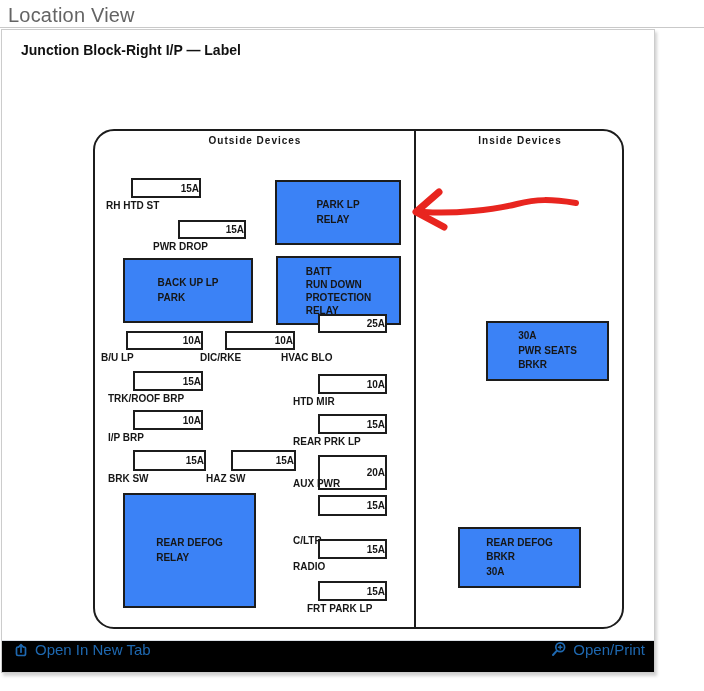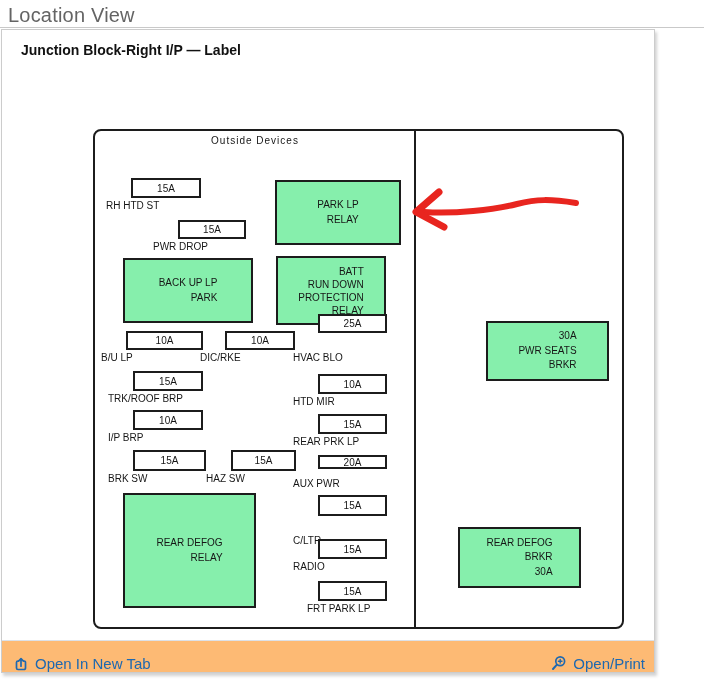--- a/index.html
+++ b/index.html
@@ -21,46 +21,46 @@
     background:#fff; border:1px solid #ccc;
     box-shadow:2px 3px 3px rgba(0,0,0,.18);
   }
   .panel-title {
     position:absolute; left:19px; top:12px;
     font-size:14px; font-weight:bold; color:#111;text-align:right;
   }
   
   .diagram {
     position:absolute; left:91px; top:99px; width:531px; height:500px;
-    border:2px solid #1c1c1c; border-radius:8px;
-    font-size:10px; font-weight:normal; color:#161616;
+    border:2px solid #1c1c1c; border-radius:21px;
+    font-size:10px; font-weight:bold; color:#161616;
   }
   .divider {
     position:absolute; left:319px; top:0; width:2px; height:100%;
     background:#1c1c1c;
   }
   .section-head { position:absolute; top:4px; text-align:center; letter-spacing:1px; }
   .section-head.outside { left:0; width:320px; }
   .section-head.inside  { left:321px; width:208px; }
   .fuse {
     position:absolute; border:2px solid #1c1c1c; background:#fff;
-    display:flex; align-items:center; justify-content:center;
+    display:flex; align-items:center; justify-content:flex-end;
   }
   .fuse-label { position:absolute; text-align:left; white-space:nowrap; }
   .relay {
-    position:absolute; border:2px solid #1c1c1c; background:#86efac;
+    position:absolute; border:2px solid #1c1c1c; background:#3b82f6;
     display:flex; align-items:center; justify-content:center;
-    text-align:right; white-space:pre-line; line-height:1.45;
+    text-align:left; white-space:pre-line; line-height:1.45;
   }
   .arrow-svg { position:absolute; left:0; top:0; width:531px; height:500px; pointer-events:none; }
   
   .footer-bar {
     position:absolute; left:0; bottom:0; width:100%; height:32px;
-    background:#fdba74; border-top:1px solid #dde1e7;
-    display:flex; align-items:flex-end; justify-content:space-between;
+    background:#000000; border-top:1px solid #dde1e7;
+    display:flex; align-items:flex-start; justify-content:space-between;
     padding:0 9px 0 11px;
     margin-top:19px;
   }
   .link {
     display:flex; align-items:center; gap:6px;
     color:#1e68b0; font-size:15px; text-decoration:none; cursor:pointer;
   }
   .link svg { display:block; }
 </style>
 </head>
@@ -69,26 +69,27 @@
 <div class="page-header">
   <div class="title">Location View</div>
 </div>
 
 <div class="panel">
   <div class="panel-title">Junction Block-Right I/P — Label</div>
 
   <div class="diagram">
     <div class="divider"></div>
     <div class="section-head outside">Outside Devices</div>
+    <div class="section-head inside">Inside Devices</div>
 
     <div class="relay" style="left:180px;top:49px;width:126px;height:65px">PARK LP
 RELAY</div>
     <div class="relay" style="left:28px;top:127px;width:130px;height:65px">BACK UP LP
 PARK</div>
-    <div class="relay" style="left:181px;top:125px;width:110px;height:69px;line-height:1.3">BATT
+    <div class="relay" style="left:181px;top:125px;width:125px;height:69px;line-height:1.3">BATT
 RUN DOWN
 PROTECTION
 RELAY</div>
     <div class="relay" style="left:28px;top:362px;width:133px;height:115px">REAR DEFOG
 RELAY</div>
     <div class="relay" style="left:391px;top:190px;width:123px;height:60px">30A
 PWR SEATS
 BRKR</div>
     <div class="relay" style="left:363px;top:396px;width:123px;height:61px">REAR DEFOG
 BRKR
@@ -110,21 +111,21 @@
     <div class="fuse-label" style="left:6px;top:221px;width:127px">B/U LP</div>
 
     <div class="fuse" style="left:130px;top:200px;width:70px;height:19px">
         <span>10A</span>
       </div>
     <div class="fuse-label" style="left:105px;top:221px;width:120px">DIC/RKE</div>
 
     <div class="fuse" style="left:223px;top:183px;width:69px;height:19px">
         <span>25A</span>
       </div>
-    <div class="fuse-label" style="left:198px;top:221px;width:119px">HVAC BLO</div>
+    <div class="fuse-label" style="left:186px;top:221px;width:119px">HVAC BLO</div>
 
     <div class="fuse" style="left:38px;top:240px;width:70px;height:20px">
         <span>15A</span>
       </div>
     <div class="fuse-label" style="left:13px;top:262px;width:120px">TRK/ROOF BRP</div>
 
     <div class="fuse" style="left:223px;top:243px;width:69px;height:20px">
         <span>10A</span>
       </div>
     <div class="fuse-label" style="left:198px;top:265px;width:119px">HTD MIR</div>
@@ -142,21 +143,21 @@
     <div class="fuse" style="left:38px;top:319px;width:73px;height:21px">
         <span>15A</span>
       </div>
     <div class="fuse-label" style="left:13px;top:342px;width:123px">BRK SW</div>
 
     <div class="fuse" style="left:136px;top:319px;width:65px;height:21px">
         <span>15A</span>
       </div>
     <div class="fuse-label" style="left:111px;top:342px;width:115px">HAZ SW</div>
 
-    <div class="fuse" style="left:223px;top:324px;width:69px;height:14px">
+    <div class="fuse" style="left:223px;top:324px;width:69px;height:35px">
         <span>20A</span>
       </div>
     <div class="fuse-label" style="left:198px;top:347px;width:119px">AUX PWR</div>
 
     <div class="fuse" style="left:223px;top:364px;width:69px;height:21px">
         <span>15A</span>
       </div>
     <div class="fuse-label" style="left:198px;top:404px;width:119px">C/LTR</div>
 
     <div class="fuse" style="left:223px;top:408px;width:69px;height:20px">

